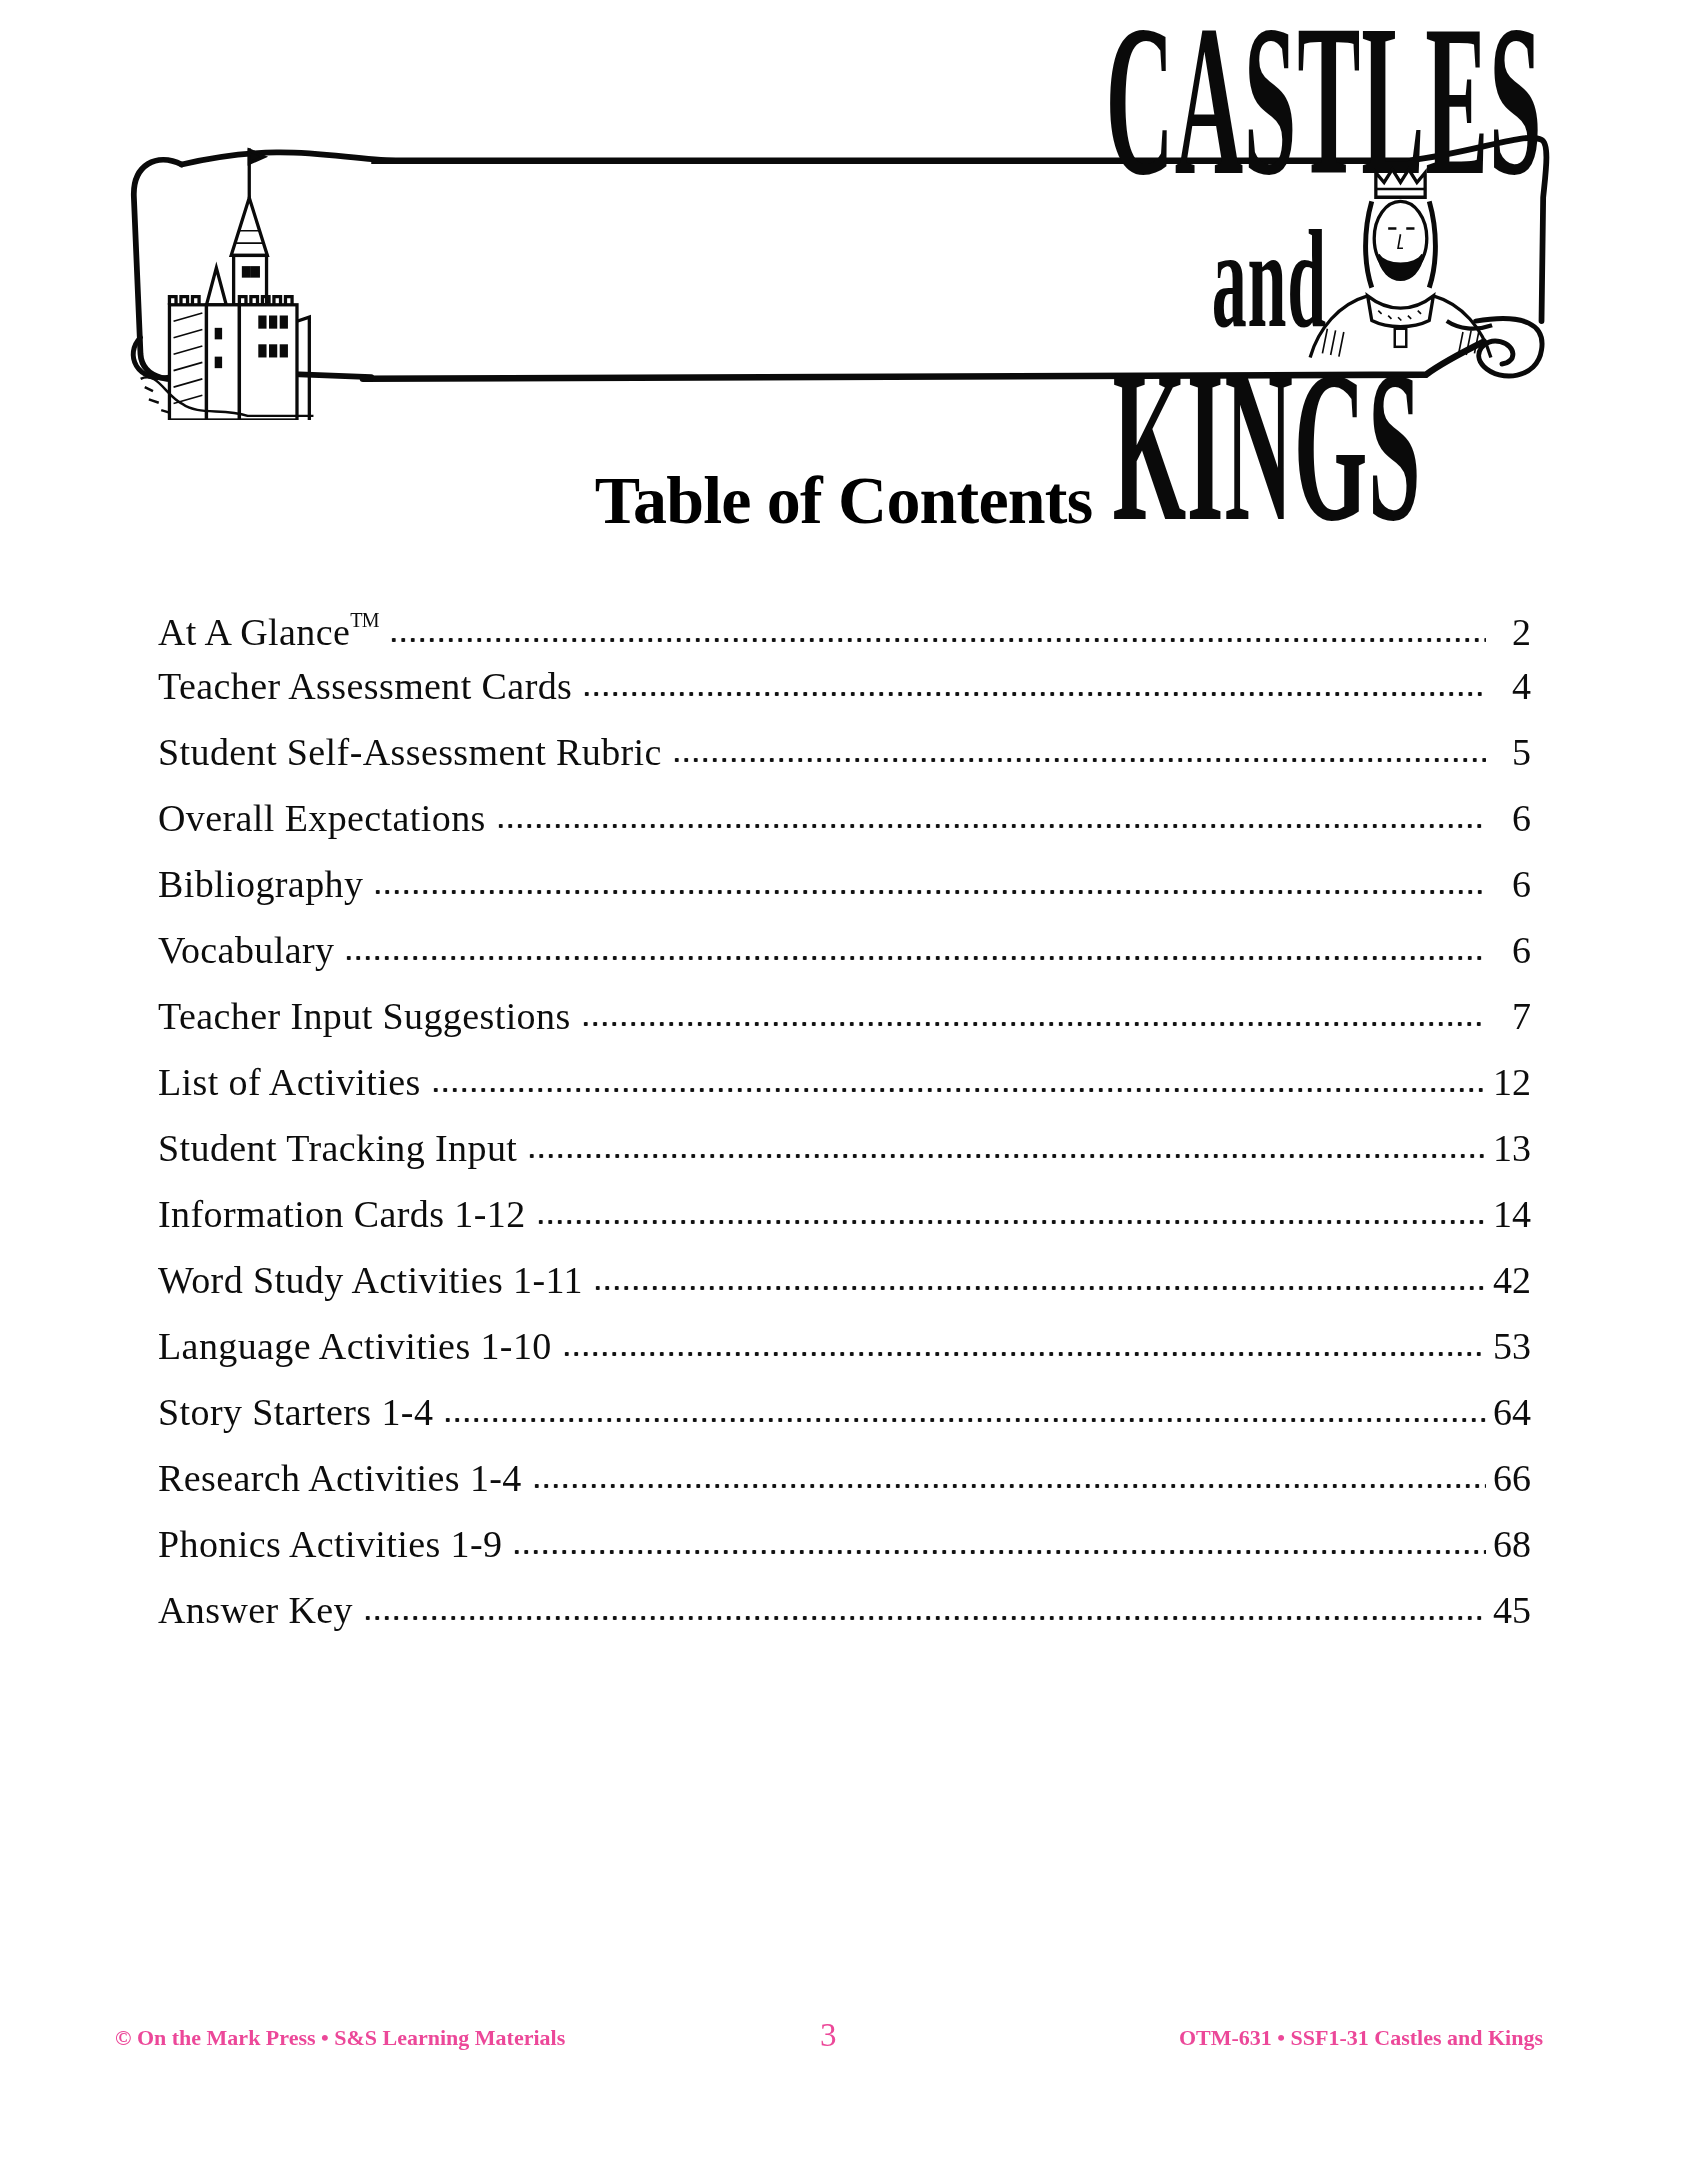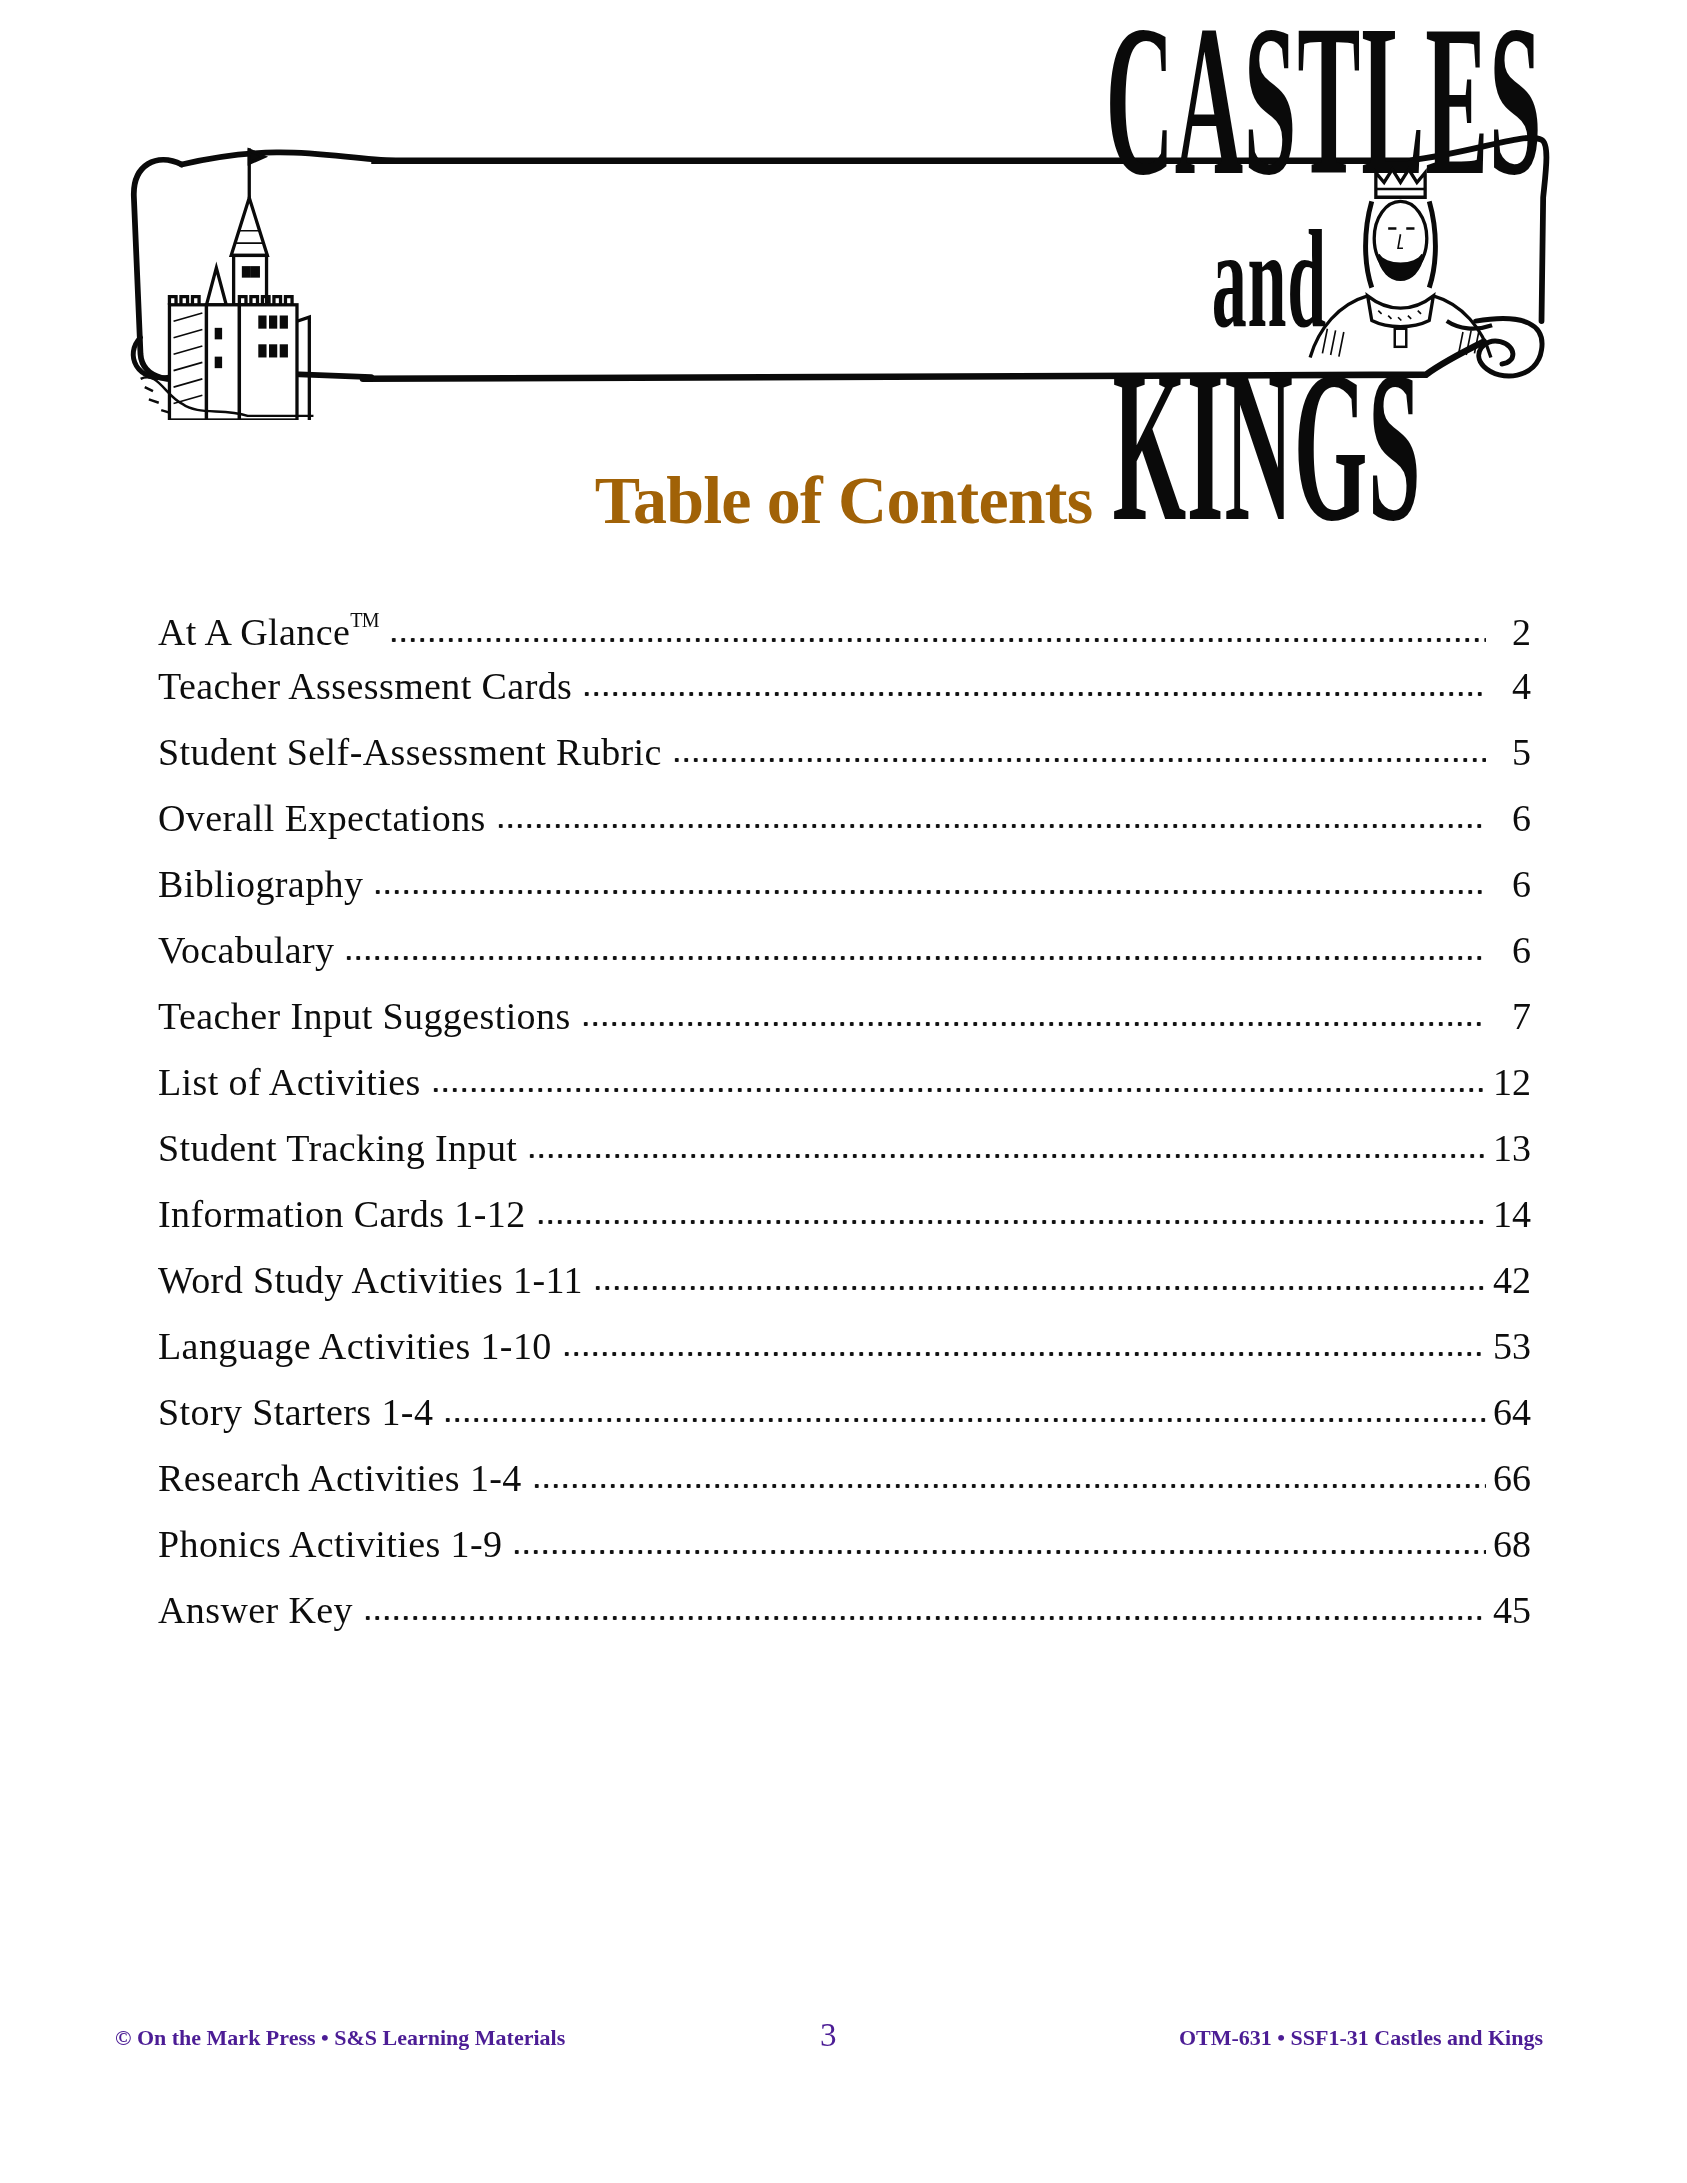--- a/index.html
+++ b/index.html
@@ -91,21 +91,21 @@
     .toc-title {
       position: absolute;
       left: 0;
       width: 1687px;
       top: 461px;
       text-align: center;
       font-family: "Liberation Serif", "DejaVu Serif", serif;
       font-weight: bold;
       font-size: 68px;
       line-height: 79px;
-      color: #a16207;
+      color: #000000;
       letter-spacing: -0.8px;
     }
 
     
     .toc {
       position: absolute;
       left: 118px;
       top: 587px;
       width: 1413px;
     }
@@ -149,21 +149,21 @@
     }
 
     
     .footer {
       position: absolute;
       top: 2017px;
       left: 0;
       width: 1687px;
       height: 41px;
       font-family: "Liberation Serif", "DejaVu Serif", serif;
-      color: #4c1d95;
+      color: #ec4899;
     }
     .footer-left {
       position: absolute;
       left: 115px;
       top: 8.2px;
       font-size: 22px;
       font-weight: bold;
       white-space: nowrap;
     }
     .footer-page {

